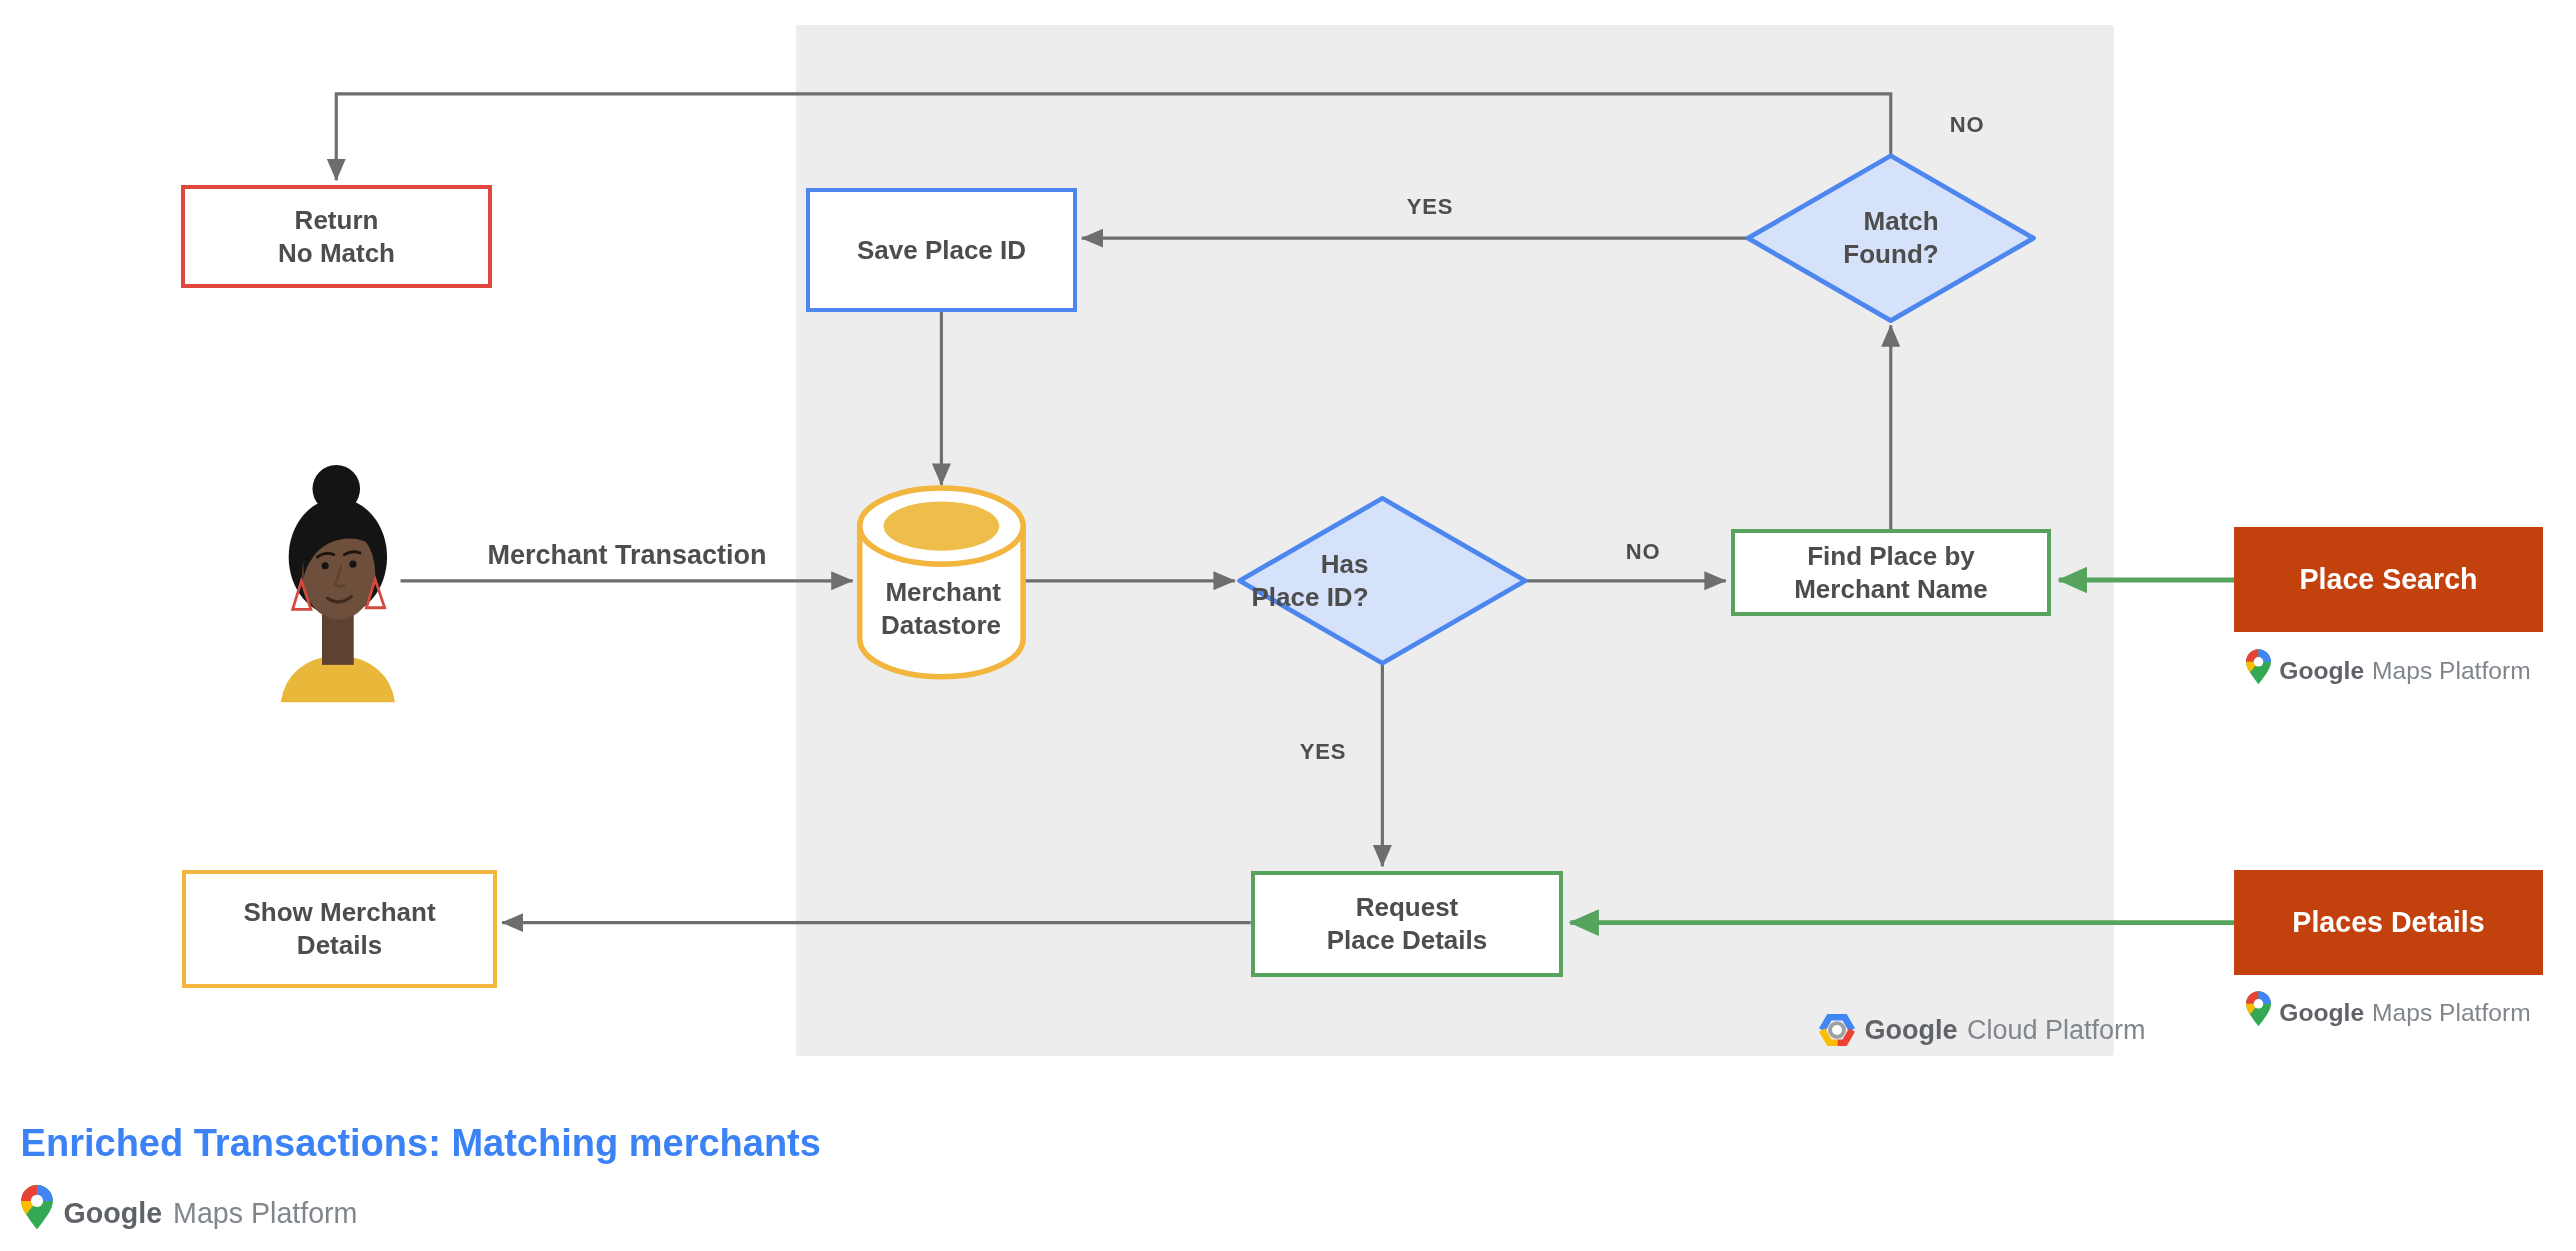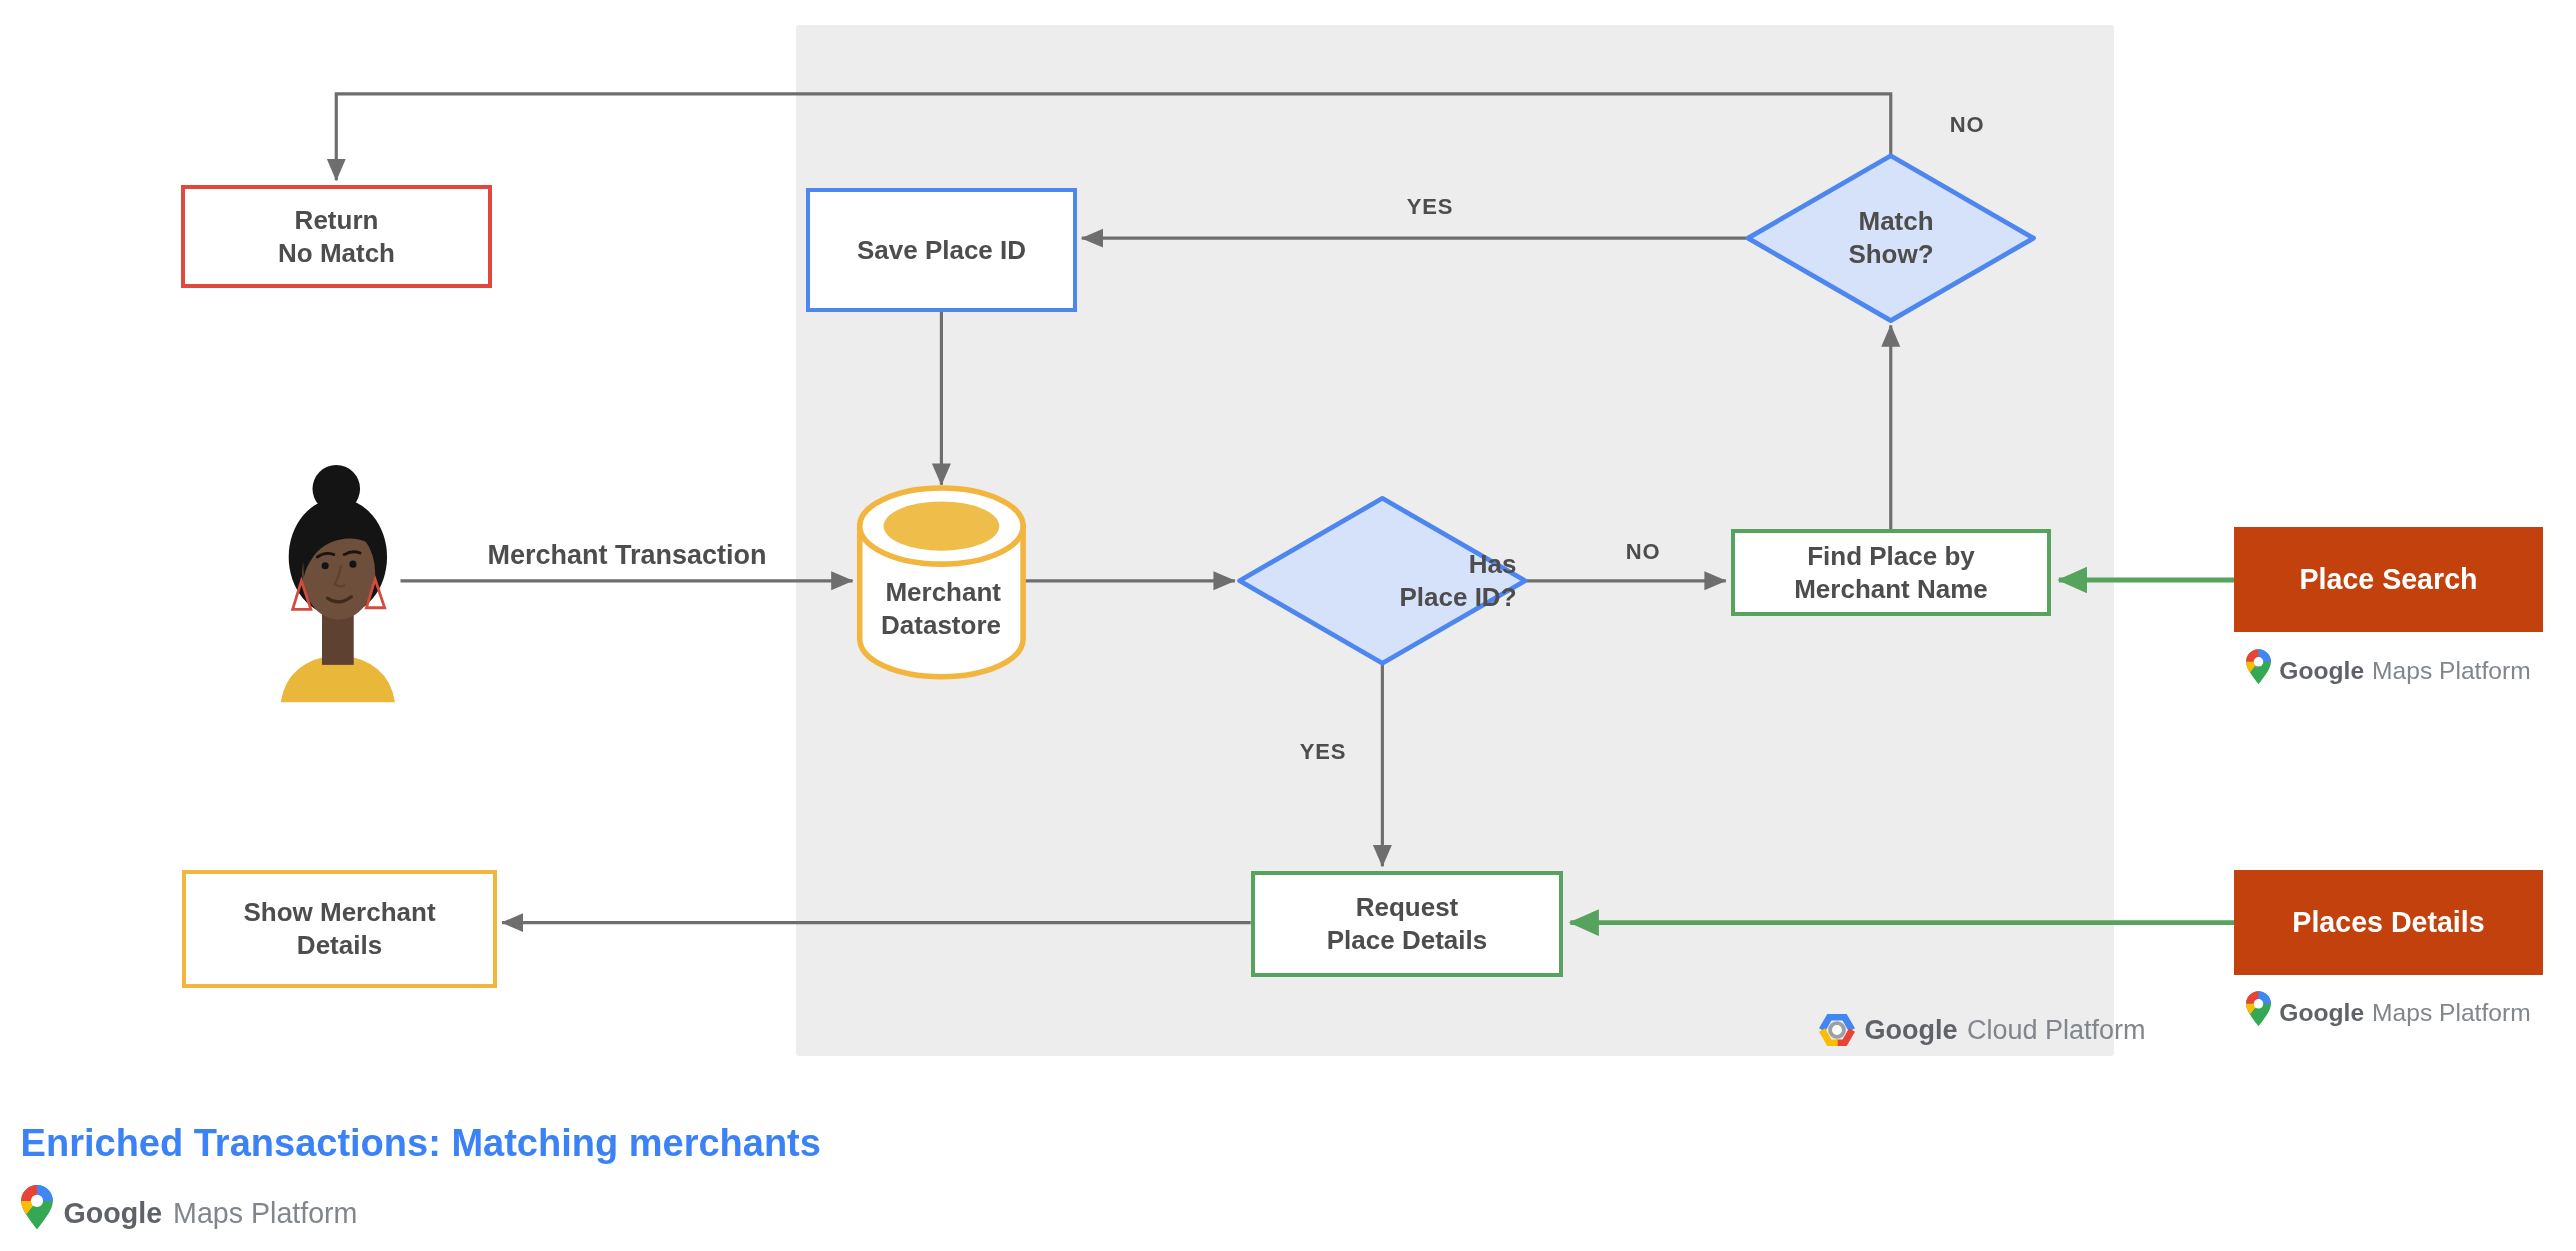--- a/index.html
+++ b/index.html
@@ -164,23 +164,23 @@
   </div>
 
   <div class="node fill-green" style="left:2234px;top:870px;width:309px;height:105px">
     <div class="nlabel">
       <span>Places Details</span>
     </div>
   </div>
 
   <div class="float-label diamond-label" style="left:1891px;top:238px">
     <span>Match</span>
-    <span>Show?</span>
-  </div>
-  <div class="float-label diamond-label" style="left:1458px;top:581px">
+    <span>Found?</span>
+  </div>
+  <div class="float-label diamond-label" style="left:1310px;top:581px">
     <span>Has</span>
     <span>Place ID?</span>
   </div>
   <div class="float-label diamond-label" style="left:941px;top:609px">
     <span>Merchant</span>
     <span>Datastore</span>
   </div>
 
   <div class="float-label edge-label" style="left:1967px;top:125px">NO</div>
   <div class="float-label edge-label" style="left:1430px;top:207px">YES</div>

